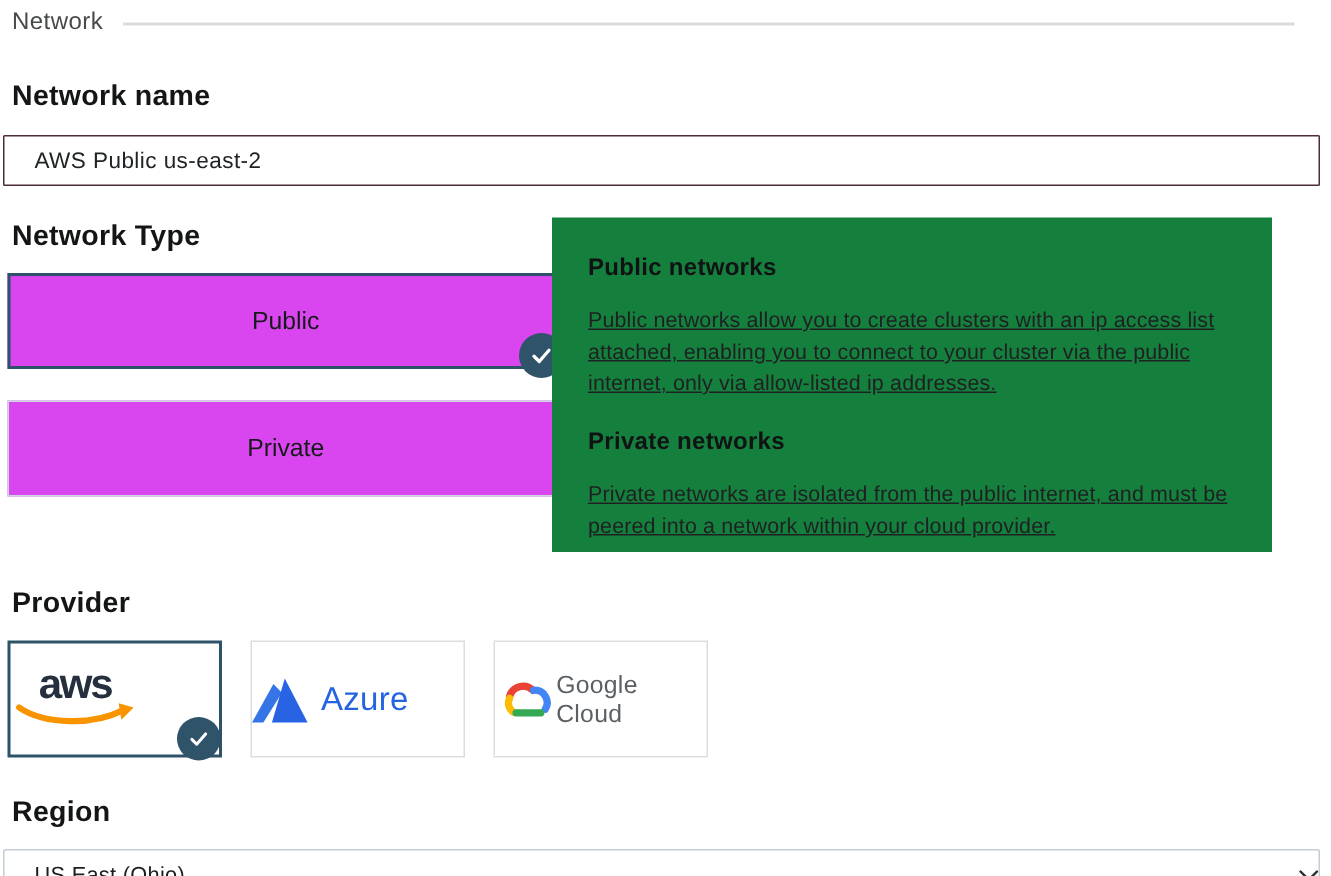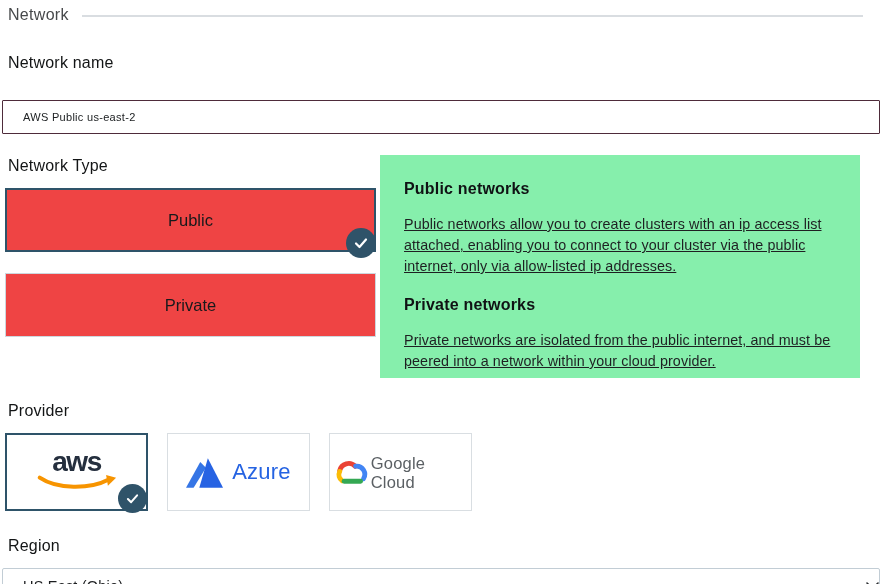--- a/index.html
+++ b/index.html
@@ -11,66 +11,66 @@
     color: #1a1c1e;
   }
   .page { position: relative; width: 867px; height: 584px; }
 
   
   .section-header { display: flex; align-items: center; padding: 6px 4px 0 8px; }
   .section-title { font-size: 16px; color: #47494b; letter-spacing: 0.3px; }
   .section-rule { flex: 1; height: 2px; background: #d9dde1; margin-left: 13px; margin-top: 1px; }
 
   
-  .field-label { display: block; font-size: 16px; color: #131516; margin-left: 8px; letter-spacing: 0.2px; }
+  .field-label { display: block; font-size: 19px; color: #131516; margin-left: 8px; letter-spacing: 0.2px; font-weight: bold; }
   .name-label { margin-top: 30px; }
 
   
   .text-input {
-    display: block; margin: 28px 0 0 2px; width: 878px; height: 34px;
+    display: block; margin: 14px 0 0 2px; width: 878px; height: 34px;
     border: 1.5px solid #4e2b3a; border-radius: 1px;
-    padding: 0 10px 0 20px; font-size: 11px; font-family: inherit;
+    padding: 0 10px 0 20px; font-size: 15px; font-family: inherit;
     color: #202325; letter-spacing: 0.3px; outline: none; background: #fff;
   }
 
   
   .type-row { position: relative; margin-top: 23px; height: 223px; }
   .type-label { margin-bottom: 13px; }
   .type-card {
     width: 371px; height: 64px; margin-left: 5px;
-    background: #ef4444; border: 1px solid #cdd7de;
+    background: #d946ef; border: 1px solid #cdd7de;
     display: flex; align-items: center; justify-content: center;
     font-size: 16.5px; color: #17191b; position: relative; cursor: pointer;
   }
   .type-card + .type-card { margin-top: 21px; }
   .type-card.selected { border: 2px solid #2e5369; }
 
   .check-badge {
     position: absolute; right: -2px; bottom: -8px;
     width: 30px; height: 30px; border-radius: 50%;
     background: #2f5369; display: flex; align-items: center; justify-content: center;
   }
   .provider-card .check-badge { right: -1px; bottom: -4px; width: 29px; height: 29px; }
 
   
   .info-panel {
-    position: absolute; top: -2px; right: 7px;
-    width: 480px; height: 223px; background: #86efac;
+    position: absolute; top: -2px; right: 19px;
+    width: 480px; height: 223px; background: #15803d;
     padding: 25px 24px 0;
   }
   .info-panel h3 { margin: 0 0 9px; font-size: 16px; font-weight: 700; color: #101214; letter-spacing: 0.2px; }
   .info-panel p { margin: 16px 0 19px; font-size: 14.3px; line-height: 21px; color: #1e2022; letter-spacing: 0.1px; text-decoration: underline; }
 
   
   .provider-label { margin-top: 22px; }
   .provider-row { display: flex; gap: 19px; margin: 13px 0 0 5px; }
   .provider-card {
     width: 143px; height: 78px; background: #fff;
     border: 1px solid #d9dee2; position: relative; cursor: pointer;
-    display: flex; align-items: center; justify-content: center;
+    display: flex; align-items: center; 
   }
   .provider-card.selected { border: 2px solid #2e5369; }
 
   .aws-logo { display: flex; flex-direction: column; align-items: center; margin-top: -2px; }
   .aws-text { font-size: 28px; font-weight: 700; color: #252f3e; letter-spacing: -1.5px; line-height: 26px; }
   .aws-smile { margin-top: -1px; }
 
   .azure-logo { display: flex; align-items: center; gap: 8px; }
   .azure-text { font-size: 22px; color: #2563e2; letter-spacing: 0.2px; }
 

